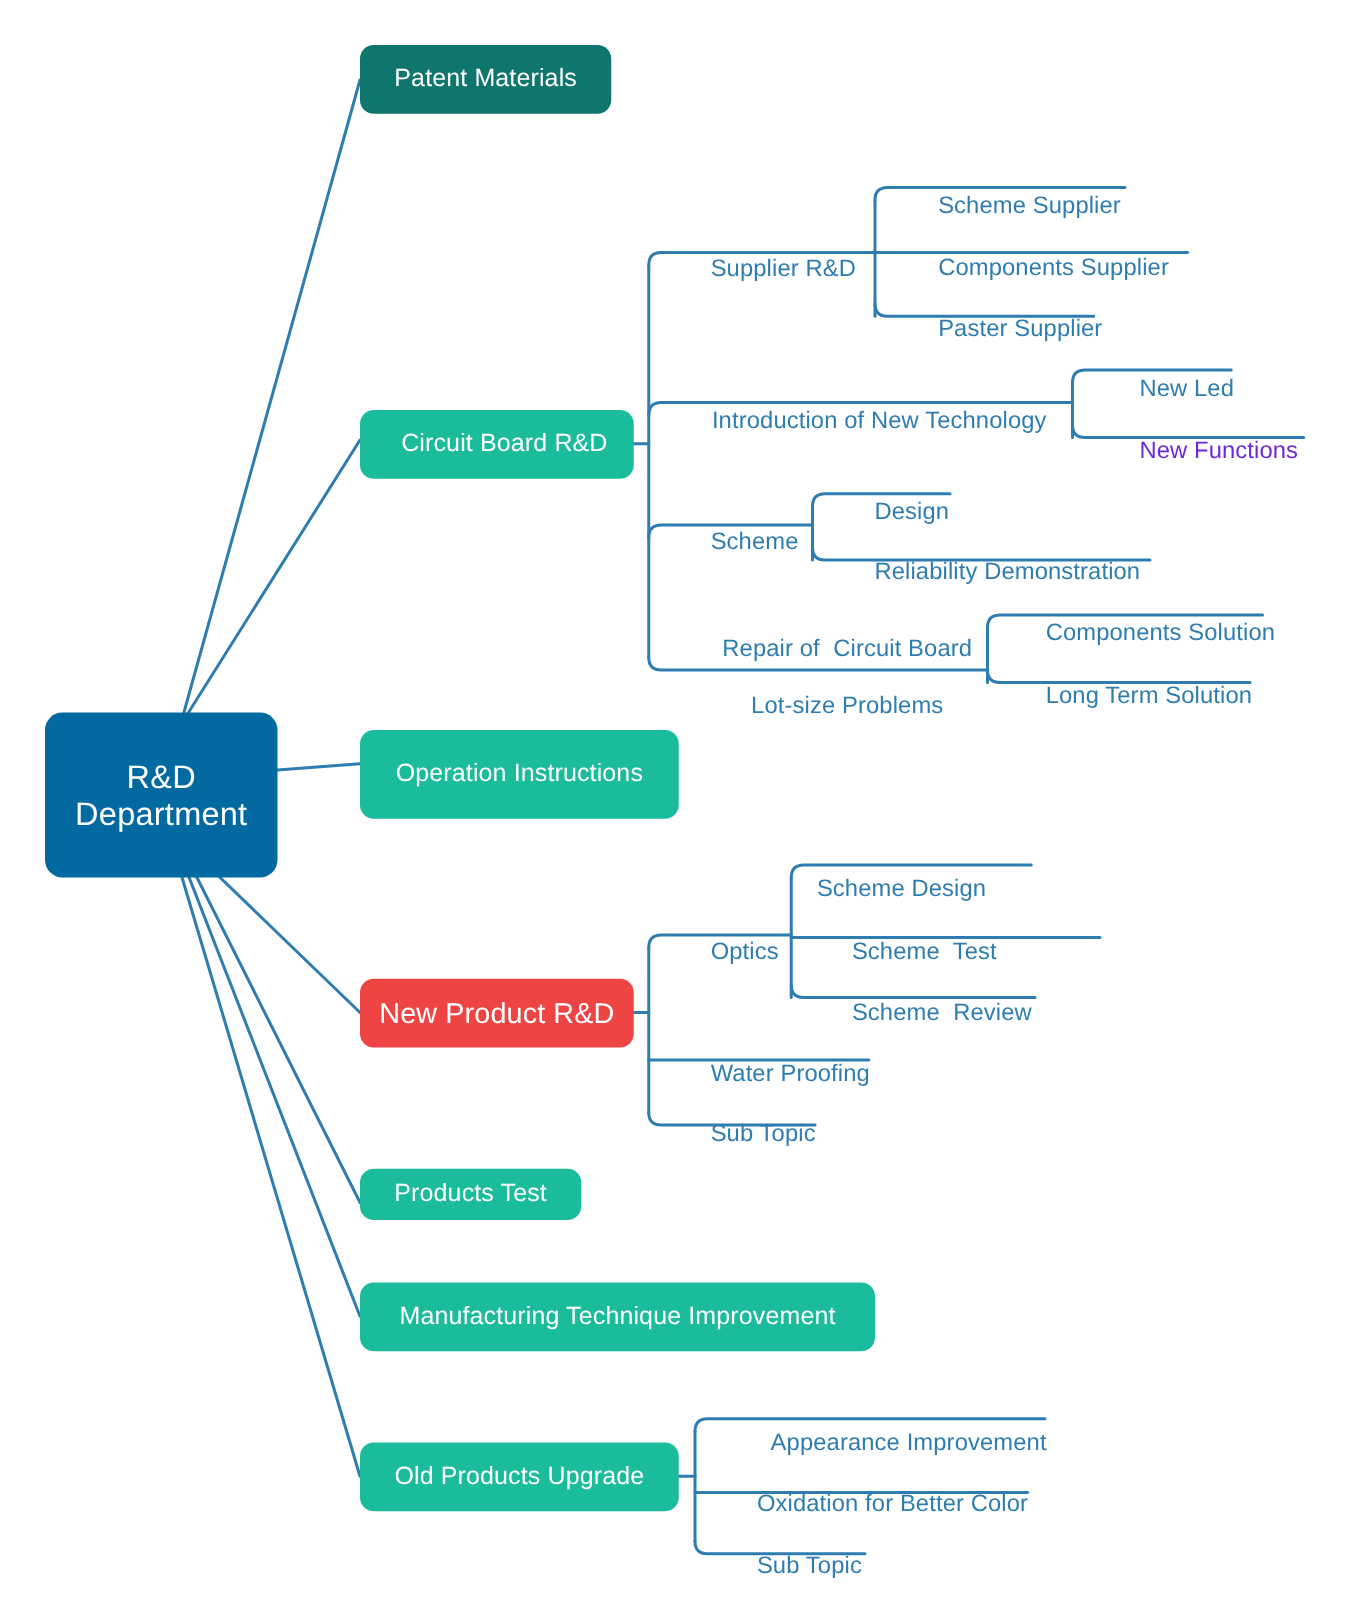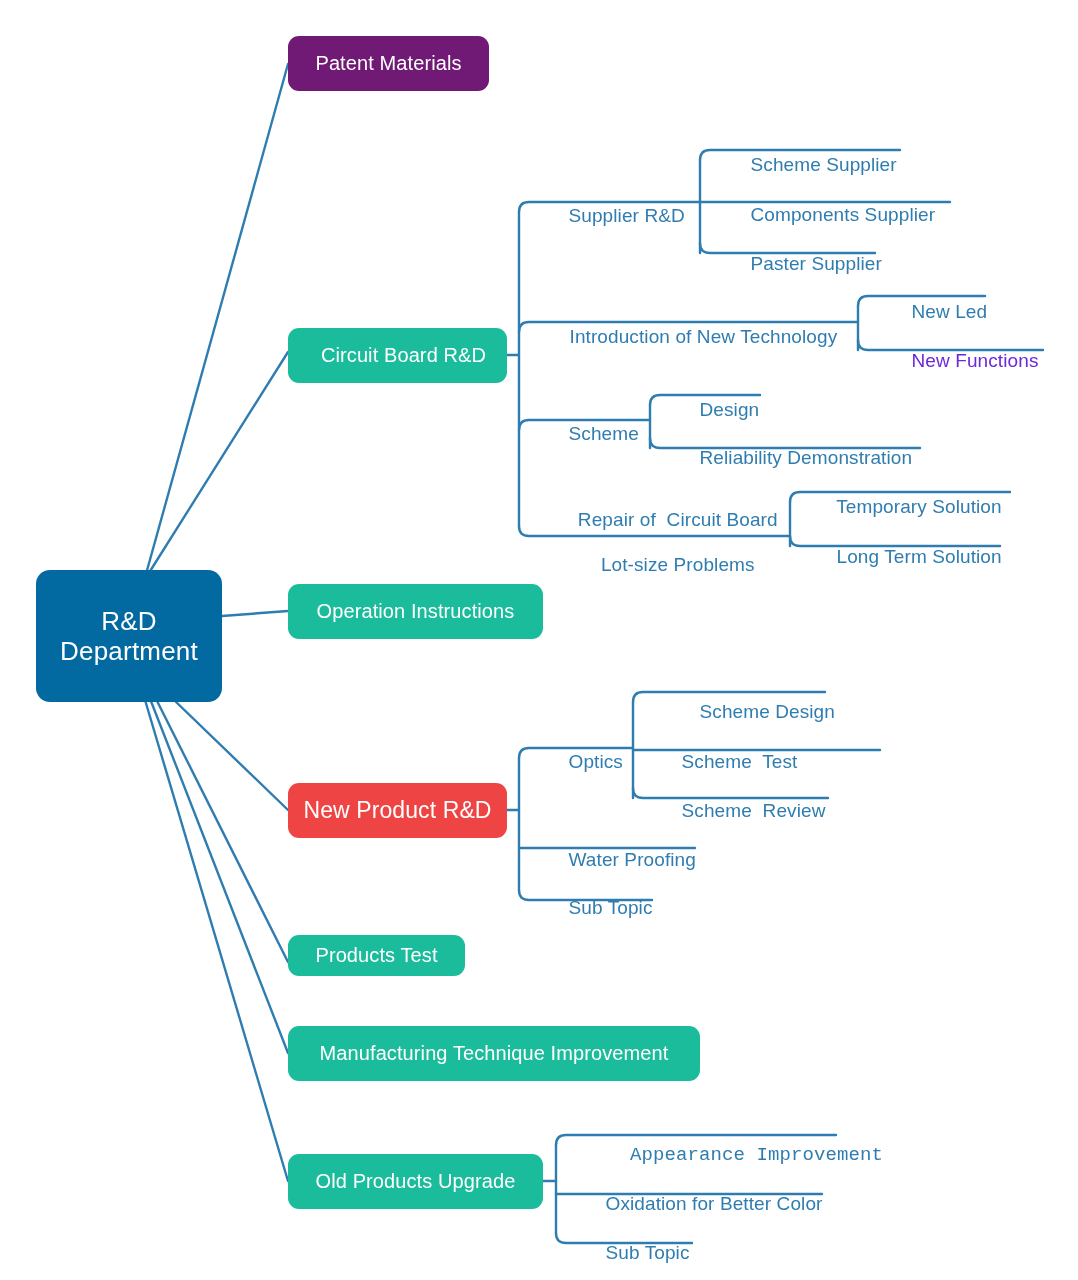--- a/index.html
+++ b/index.html
@@ -135,29 +135,29 @@
     </g>
   </svg>
 
   <div class="root-node" style="left: 36px; top: 570px; width: 186px; height: 132px; font-size: 26px; background: #0369a1; color: rgb(255, 255, 255);">
     <div>
       <span>R&amp;D</span><br>
       <span>Department</span>
     </div>
   </div>
 
-  <div class="main-node" style="left: 288px; top: 36px; width: 201px; height: 55px; font-size: 20px; background: #701a75; color: rgb(255, 255, 255);">
+  <div class="main-node" style="left: 288px; top: 36px; width: 201px; height: 55px; font-size: 20px; background: #0f766e; color: rgb(255, 255, 255);">
     <span>Patent Materials</span>
   </div>
 
   <div class="main-node" style="left: 288px; top: 328px; width: 219px; height: 55px; font-size: 20px; background: rgb(26, 188, 156); color: rgb(255, 255, 255); padding-left: 12px;">
     <span>Circuit Board R&amp;D</span>
   </div>
 
-  <div class="main-node" style="left: 288px; top: 584px; width: 255px; height: 55px; font-size: 20px; background: rgb(26, 188, 156); color: rgb(255, 255, 255);">
+  <div class="main-node" style="left: 288px; top: 584px; width: 255px; height: 71px; font-size: 20px; background: rgb(26, 188, 156); color: rgb(255, 255, 255);">
     <span>Operation Instructions</span>
   </div>
 
   <div class="main-node" style="left: 288px; top: 783px; width: 219px; height: 55px; font-size: 23px; background: #ef4444; color: rgb(255, 255, 255);">
     <span>New Product R&amp;D</span>
   </div>
 
   <div class="main-node" style="left: 288px; top: 935px; width: 177px; height: 41px; font-size: 20px; background: rgb(26, 188, 156); color: rgb(255, 255, 255);">
     <span>Products Test</span>
   </div>
@@ -202,47 +202,47 @@
   </div>
   <div class="sub-label" style="left: 678px; top: 425px; font-size: 19px; color: rgb(47, 125, 176);">
     <span>Reliability Demonstration</span>
   </div>
 
   <div class="sub-label two-line" style="left: 547px; top: 486px; width: 240px; font-size: 19px; color: rgb(47, 125, 176);">
     <span>Repair of  Circuit Board</span><br>
     <span>Lot-size Problems</span>
   </div>
   <div class="sub-label" style="left: 815px; top: 474px; font-size: 19px; color: rgb(47, 125, 176);">
-    <span>Temporary Solution</span>
+    <span>Components Solution</span>
   </div>
   <div class="sub-label" style="left: 815px; top: 524px; font-size: 19px; color: rgb(47, 125, 176);">
     <span>Long Term Solution</span>
   </div>
 
   <div class="sub-label" style="left: 547px; top: 729px; font-size: 19px; color: rgb(47, 125, 176);">
     <span>Optics</span>
   </div>
-  <div class="sub-label" style="left: 678px; top: 679px; font-size: 19px; color: rgb(47, 125, 176);">
+  <div class="sub-label" style="left: 632px; top: 679px; font-size: 19px; color: rgb(47, 125, 176);">
     <span>Scheme Design</span>
   </div>
   <div class="sub-label" style="left: 660px; top: 729px; font-size: 19px; color: rgb(47, 125, 176);">
     <span>Scheme  Test</span>
   </div>
   <div class="sub-label" style="left: 660px; top: 778px; font-size: 19px; color: rgb(47, 125, 176);">
     <span>Scheme  Review</span>
   </div>
 
   <div class="sub-label" style="left: 547px; top: 827px; font-size: 19px; color: rgb(47, 125, 176);">
     <span>Water Proofing</span>
   </div>
   <div class="sub-label" style="left: 547px; top: 875px; font-size: 19px; color: rgb(47, 125, 176);">
     <span>Sub Topic</span>
   </div>
 
-  <div class="sub-label" style="left: 584px; top: 1122px; font-size: 19px; color: rgb(47, 125, 176); font-family: Liberation Mono, monospace;">
+  <div class="sub-label" style="left: 596px; top: 1122px; font-size: 19px; color: rgb(47, 125, 176);">
     <span>Appearance Improvement</span>
   </div>
   <div class="sub-label" style="left: 584px; top: 1171px; font-size: 19px; color: rgb(47, 125, 176);">
     <span>Oxidation for Better Color</span>
   </div>
   <div class="sub-label" style="left: 584px; top: 1220px; font-size: 19px; color: rgb(47, 125, 176);">
     <span>Sub Topic</span>
   </div>
 
 </div>

